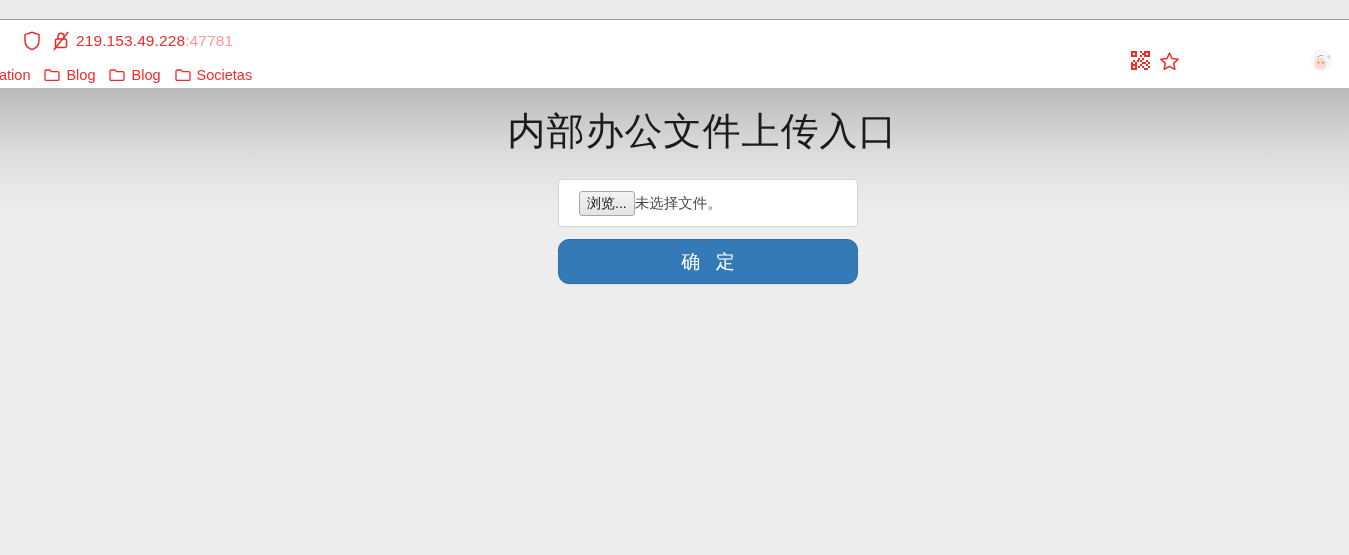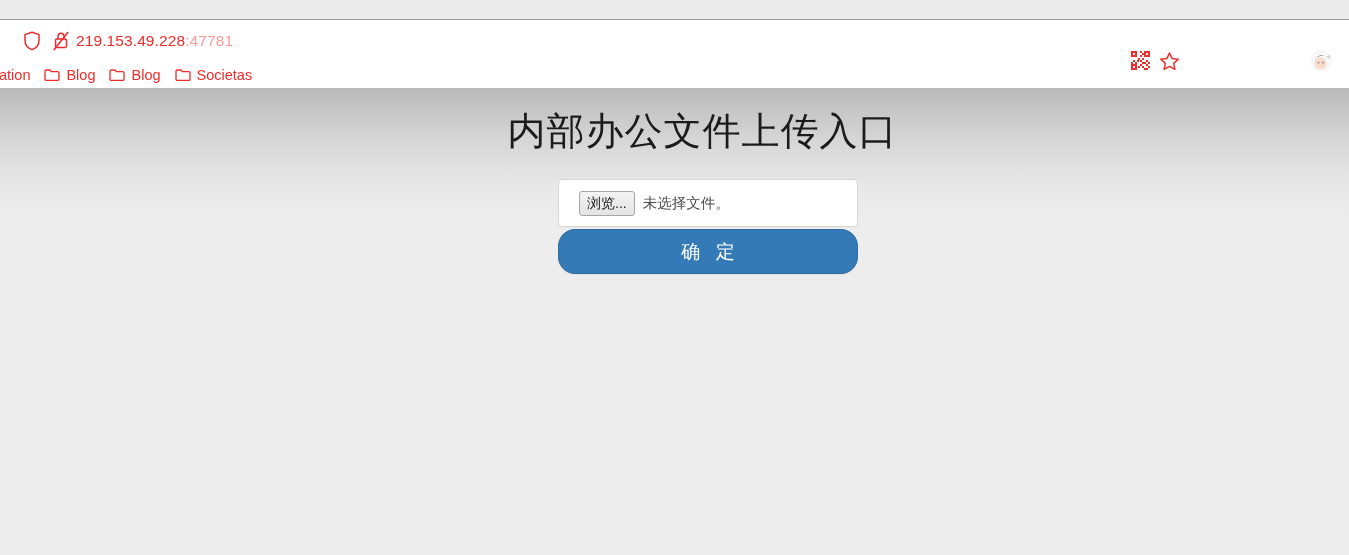--- a/index.html
+++ b/index.html
@@ -172,32 +172,32 @@
     background: linear-gradient(to bottom, #f3f3f3, #e4e4e4);
     border: 1px solid #a6a6a6;
     border-radius: 3px;
     padding: 4px 7px 5px 7px;
     cursor: pointer;
     white-space: nowrap;
   }
   #file-status {
     font-size: 14.5px;
     color: #4a4a4a;
-    margin-left: 8px;
+    margin-left: 0;
     white-space: nowrap;
     text-align: right;
   }
 
   #submit-button {
-    margin-top: 2px;
+    margin-top: 12px;
     width: 300px;
     height: 45px;
     background: #337ab7;
     border: 1px solid #2e6da4;
-    border-radius: 17px;
+    border-radius: 11px;
     color: #ffffff;
     font-family: "Liberation Sans", sans-serif;
     font-size: 19px;
     letter-spacing: 5px;
     text-indent: 5px;
     cursor: pointer;
     display: block;
     box-shadow: 0 1px 0 rgba(0,0,0,0.05);
   }
 </style>

